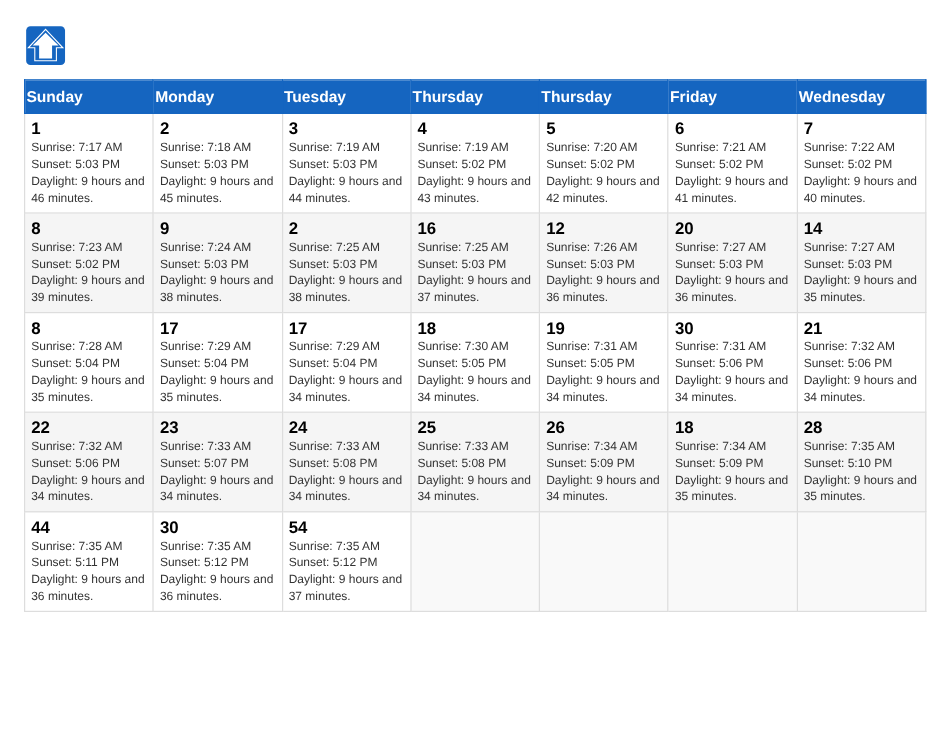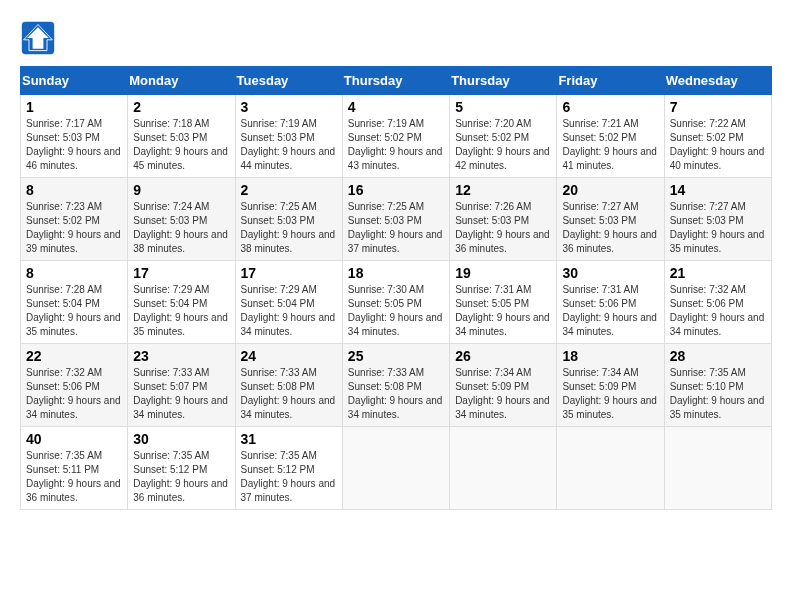--- a/index.html
+++ b/index.html
@@ -237,29 +237,29 @@
           <span class="day-num">18</span>
 <div class="day-content">Sunrise: 7:34 AM<br>Sunset: 5:09 PM<br>Daylight: 9 hours and 35 minutes.</div>
         </td>
         <td>
           <span class="day-num">28</span>
 <div class="day-content">Sunrise: 7:35 AM<br>Sunset: 5:10 PM<br>Daylight: 9 hours and 35 minutes.</div>
         </td>
       </tr>
       <tr>
         <td>
-          <span class="day-num">40</span>
+          <span class="day-num">44</span>
 <div class="day-content">Sunrise: 7:35 AM<br>Sunset: 5:11 PM<br>Daylight: 9 hours and 36 minutes.</div>
         </td>
         <td>
           <span class="day-num">30</span>
 <div class="day-content">Sunrise: 7:35 AM<br>Sunset: 5:12 PM<br>Daylight: 9 hours and 36 minutes.</div>
         </td>
         <td>
-          <span class="day-num">31</span>
+          <span class="day-num">54</span>
 <div class="day-content">Sunrise: 7:35 AM<br>Sunset: 5:12 PM<br>Daylight: 9 hours and 37 minutes.</div>
         </td>
         <td class="empty"></td>
         <td class="empty"></td>
         <td class="empty"></td>
         <td class="empty"></td>
       </tr>
     </tbody>
 </table>
 

